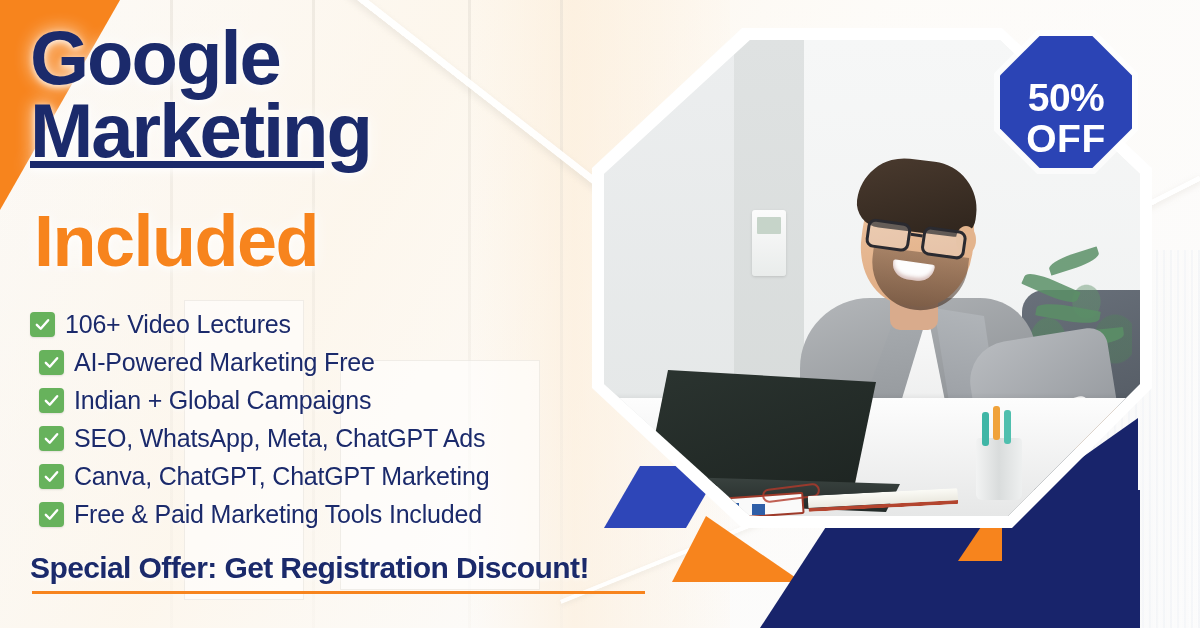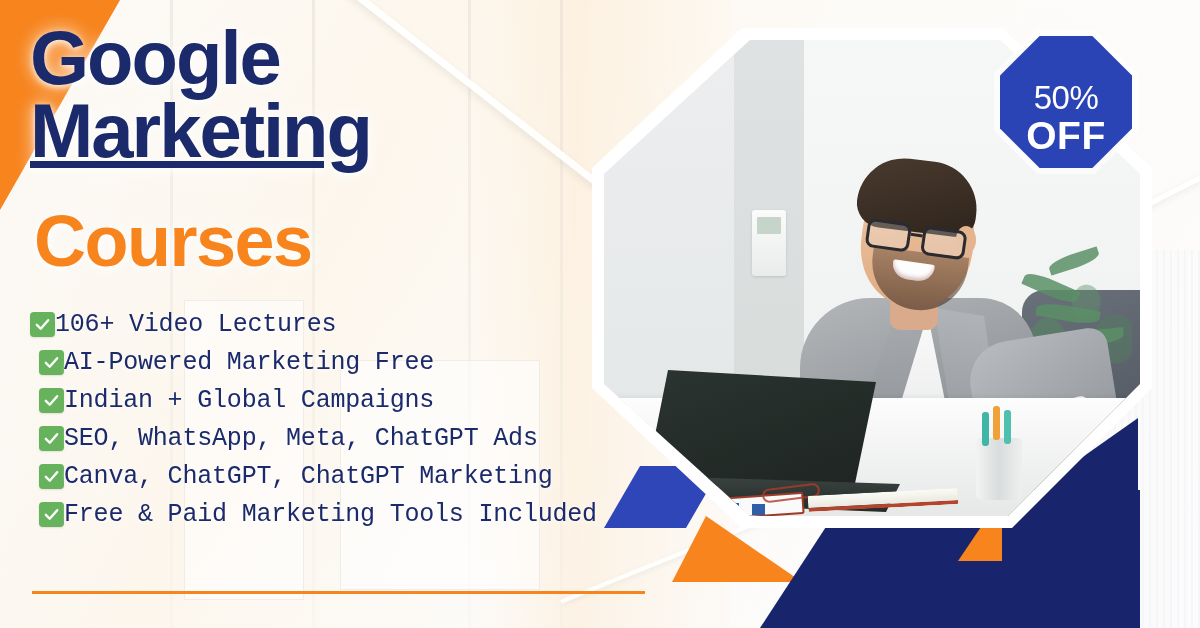--- a/index.html
+++ b/index.html
@@ -256,21 +256,21 @@
     align-items:center; justify-content:center;
     background:#2B44B5; color:#ffffff;
     clip-path:polygon(30% 0,70% 0,100% 30%,100% 70%,70% 100%,30% 100%,0 70%,0 30%);
     filter:drop-shadow(0 2px 6px rgba(40,60,150,0.3));
   }
   .badge-ring {
     position:absolute; left:994px; top:30px; width:144px; height:144px;
     background:#ffffff; opacity:.62;
     clip-path:polygon(30% 0,70% 0,100% 30%,100% 70%,70% 100%,30% 100%,0 70%,0 30%);
   }
-  .badge-pct { font-size:33px; font-weight:normal; line-height:1; letter-spacing:-0.5px;margin-top:36px; }
+  .badge-pct { font-size:39px; font-weight:bold; line-height:1; letter-spacing:-0.5px;margin-top:36px; }
   .badge-off { font-size:39px; font-weight:bold; line-height:1.15; letter-spacing:0.5px; }
 
   
   .content { position:absolute; left:0; top:0; width:660px; height:628px; }
 
   .headline {
     position:absolute; left:30px; top:22px; width:600px;
     color:#1B2A6B;
     font-size:76px; font-weight:bold; line-height:0.96;
     letter-spacing:-2px;
@@ -281,23 +281,22 @@
   .subhead {
     position:absolute; left:34px; top:205px;
     color:#F7841D;
     font-size:72px; font-weight:bold; line-height:1;
     letter-spacing:-1.5px;
     text-shadow:0 2px 6px rgba(255,255,255,0.85), 0 0 16px rgba(255,255,255,0.9);
   }
 
   .features { position:absolute; left:30px; top:305px; width:600px; }
   .feature {
-    display:flex; align-items:center; 
+    display:flex; align-items:center; gap:10px;
     height:38px;
-    font-family:Liberation Mono, monospace;
   }
   .feature .check {
     width:25px; height:25px; flex:0 0 25px;
     background:#67B25C; border-radius:4px;
     display:flex; align-items:center; justify-content:center;
     box-shadow:0 1px 2px rgba(0,0,0,0.1);
   }
   .feature .check svg { width:17px; height:17px; display:block; }
   .feature .ftext {
     color:#1B2A6B; font-size:25px; font-weight:500;
@@ -394,21 +393,21 @@
     <span class="badge-off">OFF</span>
   </div>
 
   <div class="content">
 
     <h1 class="headline">
       <span class="l1">Google</span>
       <span class="l2">Marketing</span>
     </h1>
 
-    <div class="subhead">Courses</div>
+    <div class="subhead">Included</div>
 
     <ul class="features">
       <li class="feature">
         <span class="check">
           <svg viewBox="0 0 24 24" fill="none" stroke="#ffffff" stroke-width="3.4" stroke-linecap="round" stroke-linejoin="round">
               <path d="M4 12.5 L9.5 18 L20 6"></path>
             </svg>
         </span>
         <span class="ftext">106+ Video Lectures</span>
       </li>
@@ -447,16 +446,17 @@
       <li class="feature indent">
         <span class="check">
           <svg viewBox="0 0 24 24" fill="none" stroke="#ffffff" stroke-width="3.4" stroke-linecap="round" stroke-linejoin="round">
               <path d="M4 12.5 L9.5 18 L20 6"></path>
             </svg>
         </span>
         <span class="ftext">Free &amp; Paid Marketing Tools Included</span>
       </li>
     </ul>
 
+    <div class="cta">Special Offer: Get Registration Discount!</div>
     <div class="cta-rule"></div>
 
   </div>
 </div>
 
 </body></html>

